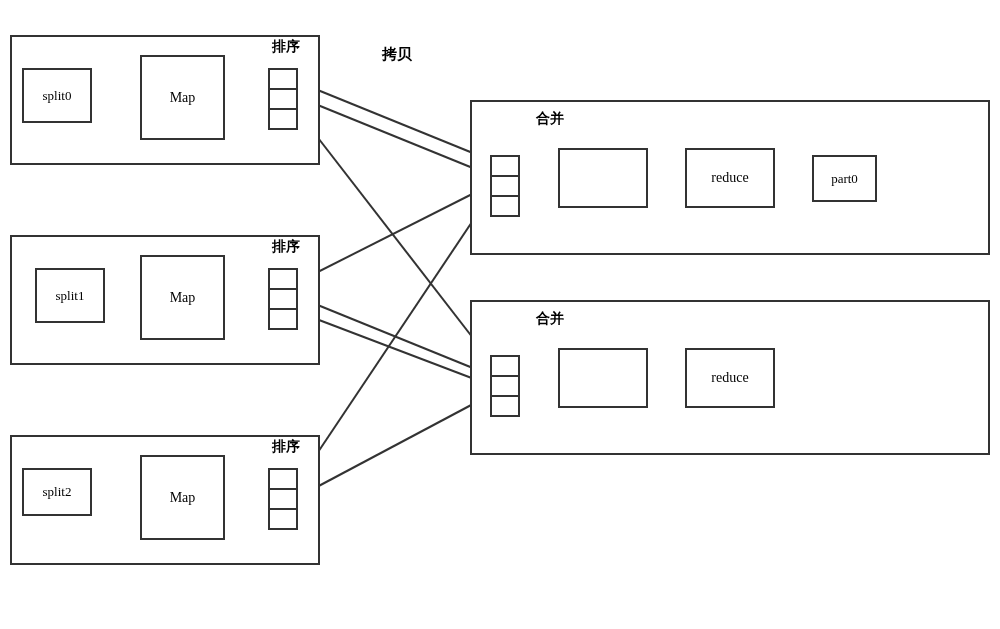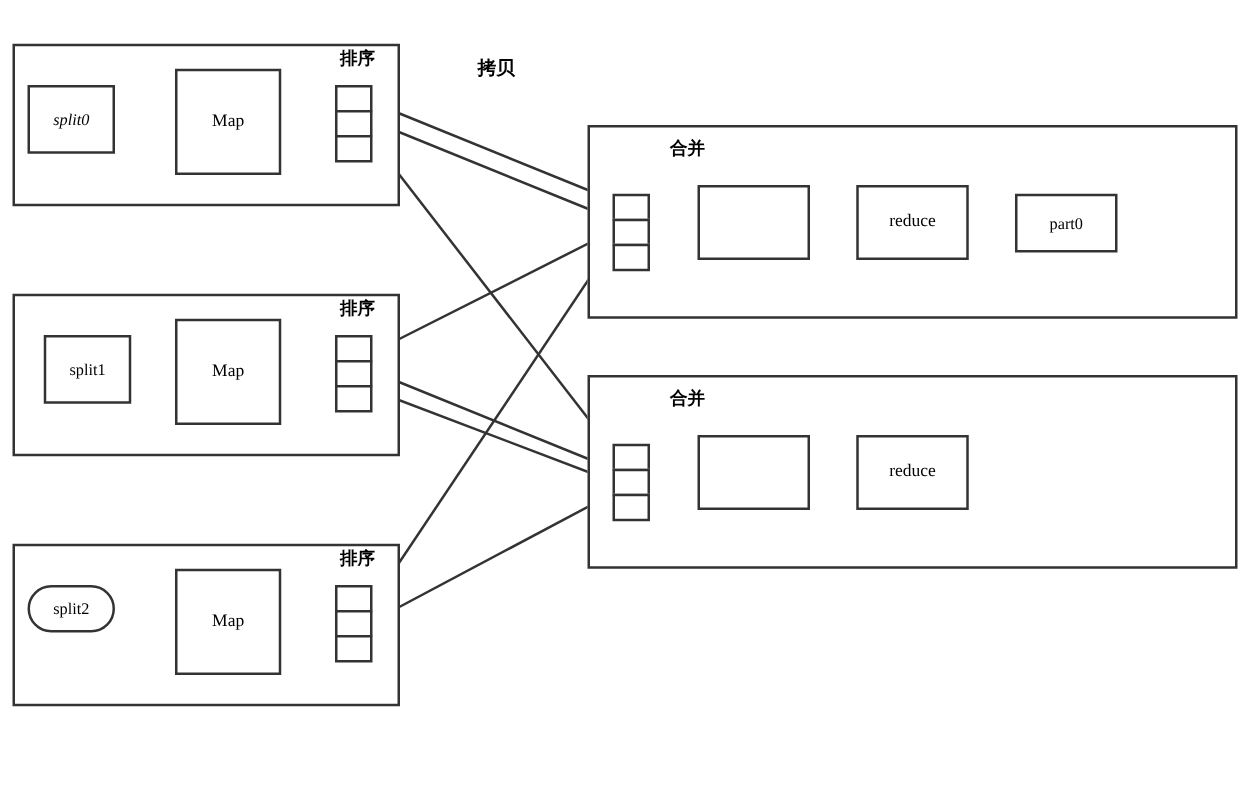--- a/index.html
+++ b/index.html
@@ -114,21 +114,21 @@
     <line x1="648" y1="378" x2="685" y2="378" stroke="#333" stroke-width="2" marker-end="url(#arrowhead)"></line>
 
     <line x1="775" y1="378" x2="812" y2="378" stroke="#333" stroke-width="2" marker-end="url(#arrowhead)"></line>
 
     <line x1="877" y1="378" x2="920" y2="378" stroke="#333" stroke-width="2" marker-end="url(#arrowhead)"></line>
 
   </svg>
 
   <div class="outer-box" style="left:10px; top:35px; width:310px; height:130px;"></div>
 
-  <div class="box" style="left:22px; top:68px; width:70px; height:55px; font-size:13px;font-style:italic;">
+  <div class="box" style="left:22px; top:68px; width:70px; height:55px; font-size:13px;">
     <span>split0</span>
   </div>
 
   <div class="box" style="left:140px; top:55px; width:85px; height:85px;">
     <span>Map</span>
   </div>
 
   <div class="label" style="left:272px; top:38px;">
     <span>排序</span>
   </div>
@@ -154,21 +154,21 @@
   <div class="label" style="left:272px; top:238px;">
     <span>排序</span>
   </div>
 
   <div class="stack-box" style="left:268px; top:268px; width:30px; height:22px;"></div>
   <div class="stack-box" style="left:268px; top:288px; width:30px; height:22px;"></div>
   <div class="stack-box" style="left:268px; top:308px; width:30px; height:22px;"></div>
 
   <div class="outer-box" style="left:10px; top:435px; width:310px; height:130px;"></div>
 
-  <div class="box" style="left:22px; top:468px; width:70px; height:38px; font-size:13px;border-radius:19px;">
+  <div class="box" style="left:22px; top:468px; width:70px; height:48px; font-size:13px;">
     <span>split2</span>
   </div>
 
   <div class="box" style="left:140px; top:455px; width:85px; height:85px;">
     <span>Map</span>
   </div>
 
   <div class="label" style="left:272px; top:438px;">
     <span>排序</span>
   </div>
@@ -186,21 +186,21 @@
   <div class="stack-box" style="left:490px; top:155px; width:30px; height:22px;"></div>
   <div class="stack-box" style="left:490px; top:175px; width:30px; height:22px;"></div>
   <div class="stack-box" style="left:490px; top:195px; width:30px; height:22px;"></div>
 
   <div class="box" style="left:558px; top:148px; width:90px; height:60px;"></div>
 
   <div class="box" style="left:685px; top:148px; width:90px; height:60px;">
     <span>reduce</span>
   </div>
 
-  <div class="box" style="left:812px; top:155px; width:82px; height:47px; font-size:13px;">
+  <div class="box" style="left:812px; top:155px; width:65px; height:47px; font-size:13px;">
     <span>part0</span>
   </div>
 
   <div class="outer-box" style="left:470px; top:300px; width:520px; height:155px;"></div>
 
   <div class="label" style="left:536px; top:310px;">
     <span>合并</span>
   </div>
 
   <div class="stack-box" style="left:490px; top:355px; width:30px; height:22px;"></div>

